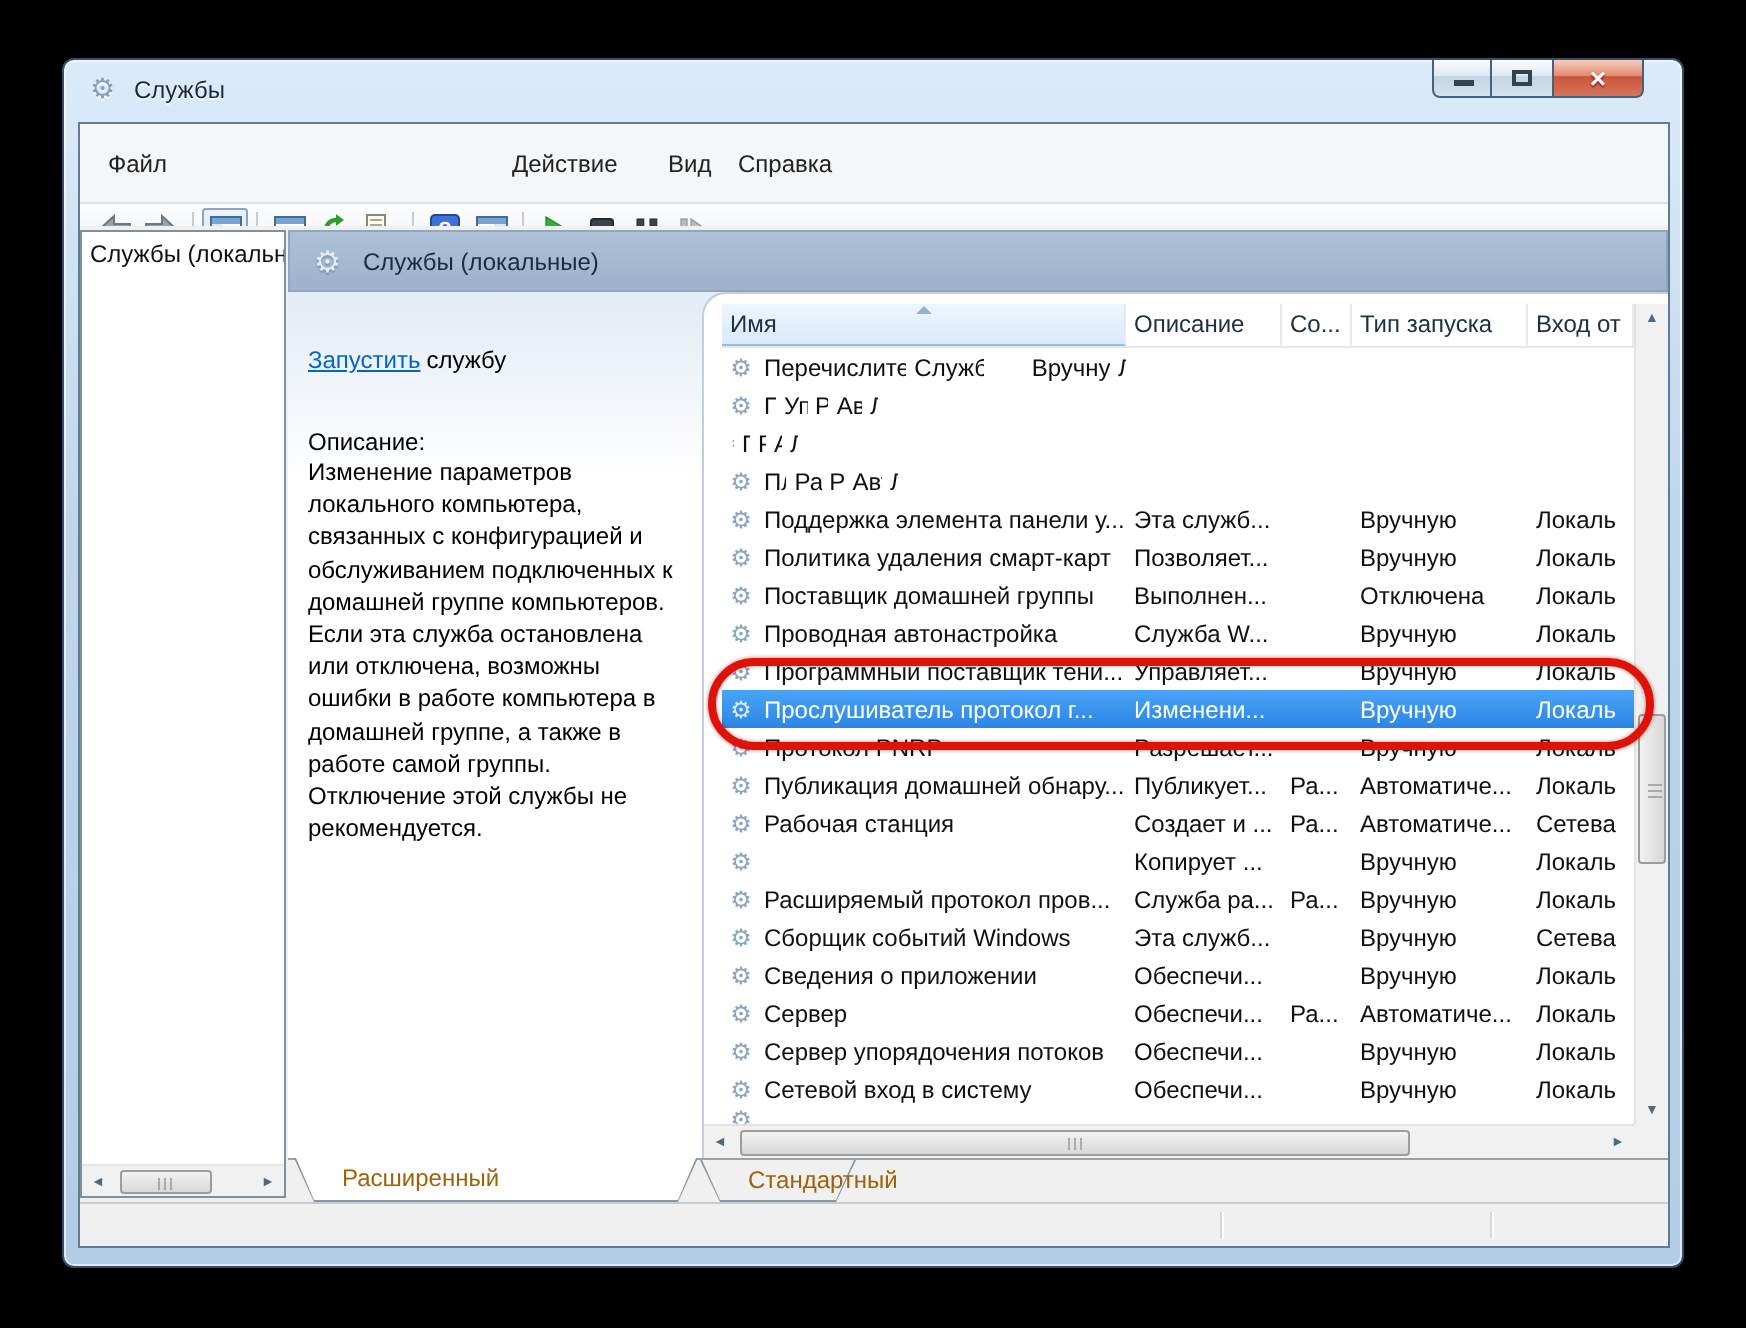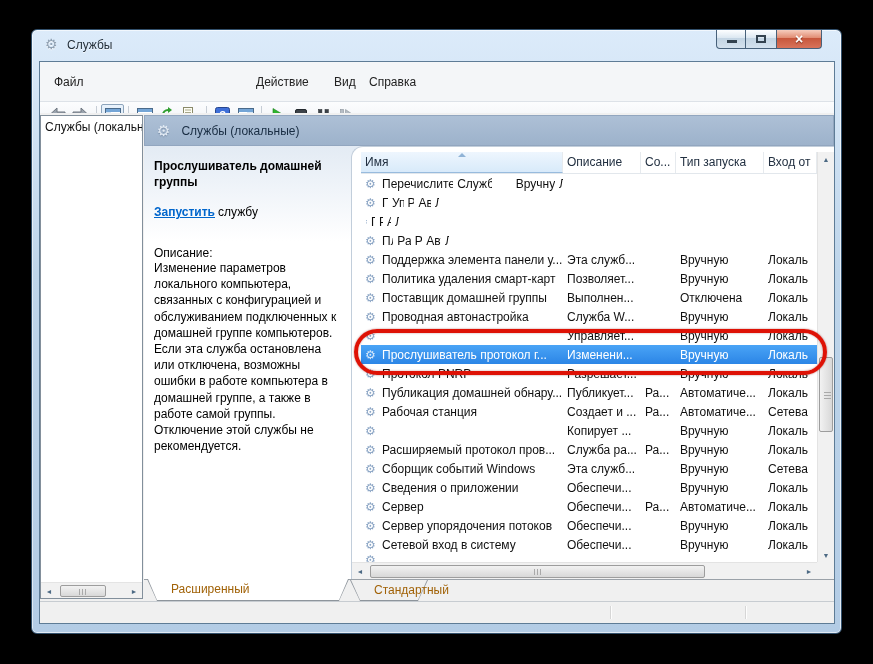--- a/index.html
+++ b/index.html
@@ -71,21 +71,21 @@
   .band-icon { font-size:15px; color:#e3ebf4; text-shadow:0 1px 1px rgba(60,80,110,.4); }
   .band-title { font-size:12px; color:#182c42; }
 
   .extended { position:absolute; left:0; right:0; top:31px; bottom:22px;
               background:linear-gradient(#e3ebf4,#ffffff 95px); }
 
   .detail { position:absolute; left:0; top:0; width:207px; bottom:0; padding:12px 12px 0 10px;
             font-size:12px; color:#000; }
   .detail-title { font-weight:bold; line-height:16px; }
   .detail-action { margin-top:15px; }
-  .detail-action a { color:#0066cc; text-decoration:underline;font-weight:bold; }
+  .detail-action a { color:#0066cc; text-decoration:underline; }
   .detail-action .suffix { margin-left:3px; color:#000; }
   .detail-desc-label { margin-top:27px; }
   .detail-desc { margin-top:0px; line-height:16.2px; }
 
   
   .list-panel { position:absolute; left:207px; top:0; right:0; bottom:0; background:#fff;
                 border-left:1px solid #c2cedb; border-top:1px solid #c2cedb;
                 border-radius:12px 0 0 0; }
   .lheader { position:absolute; left:9px; top:5px; right:17px; height:22px; display:flex;
              font-size:12px; color:#223041; border-bottom:1px solid #e2e7ec; }
@@ -280,21 +280,20 @@
 
         <div class="right-region">
           <div class="band">
             <span class="band-icon">⚙</span>
             <span class="band-title">Службы (локальные)</span>
           </div>
 
           <div class="extended">
 
             <div class="detail">
-              <div class="detail-title">Прослушиватель домашней группы</div>
               <div class="detail-action">
                 <a href="#">Запустить</a><span class="suffix">службу</span>
               </div>
               <div class="detail-desc-label">Описание:</div>
               <div class="detail-desc">Изменение параметров локального компьютера, связанных с конфигурацией и обслуживанием подключенных к домашней группе компьютеров. Если эта служба остановлена или отключена, возможны ошибки в работе компьютера в домашней группе, а также в работе самой группы. Отключение этой службы не рекомендуется.</div>
             </div>
 
             <div class="list-panel">
               <div class="lheader">
 
@@ -394,20 +393,21 @@
                     </div>
                     <div class="cell c1">Служба W...</div>
                     <div class="cell c2"></div>
                     <div class="cell c3">Вручную</div>
                     <div class="cell c4">Локаль</div>
                   </div>
 
                   <div class="row i8">
                     <div class="cell c0">
                       <span class="gear">⚙</span>
+                      <span class="nm">Программный поставщик тени...</span>
                     </div>
                     <div class="cell c1">Управляет...</div>
                     <div class="cell c2"></div>
                     <div class="cell c3">Вручную</div>
                     <div class="cell c4">Локаль</div>
                   </div>
 
                   <div class="row i9 selected">
                     <div class="cell c0">
                       <span class="gear">⚙</span>

